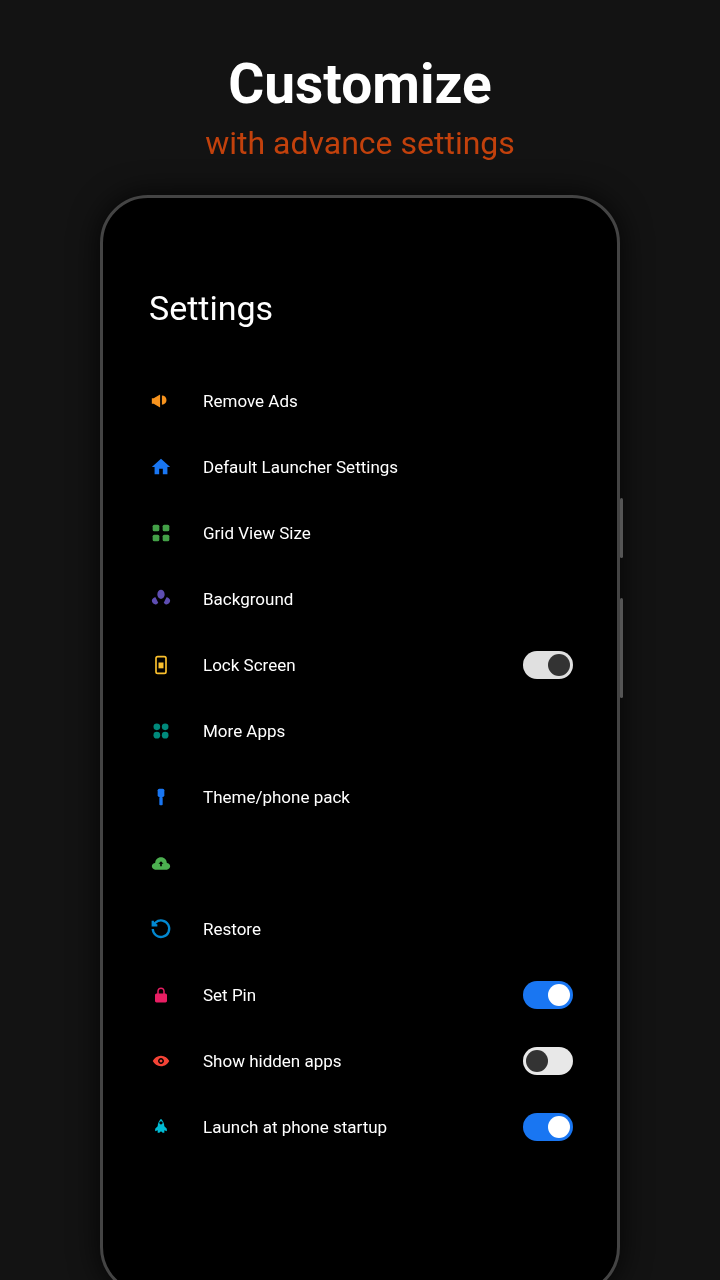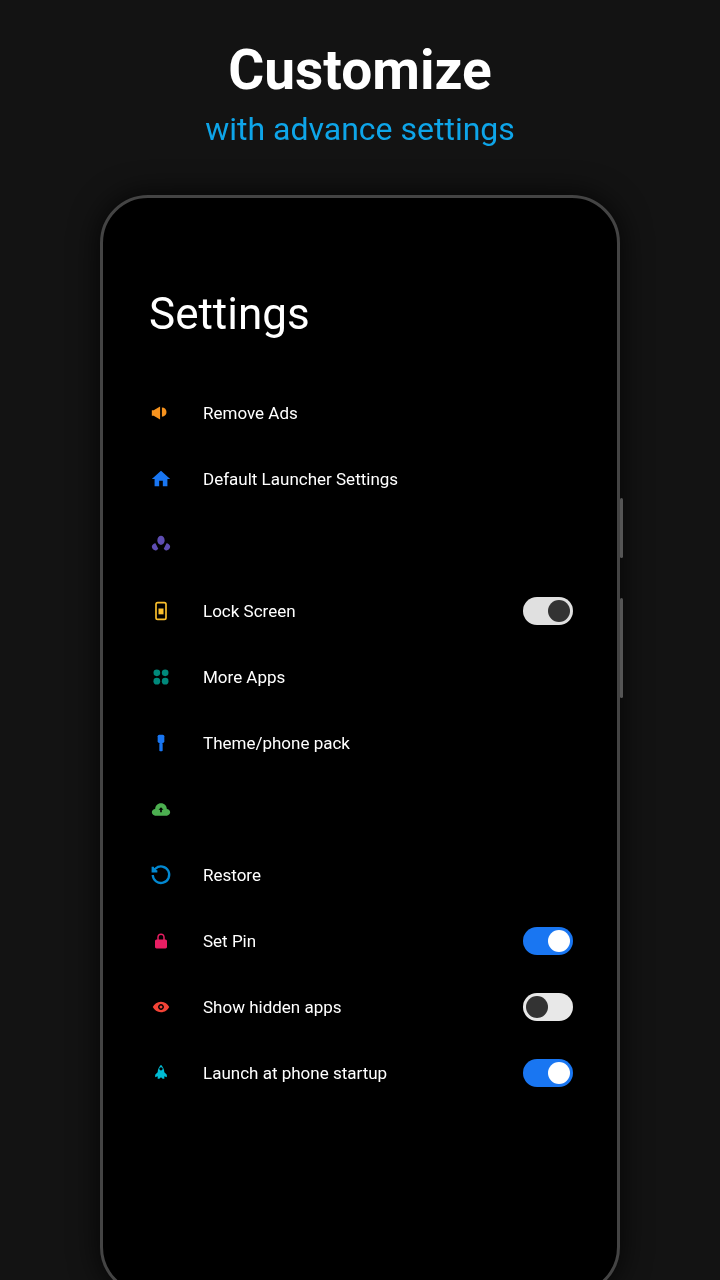--- a/index.html
+++ b/index.html
@@ -13,24 +13,24 @@
       background: #131313;
       font-family: -apple-system, BlinkMacSystemFont, 'Segoe UI', Roboto, sans-serif;
       overflow: hidden;
       position: relative;
     }
     .hero-title {
       color: #fff;
       font-size: 55px;
       font-weight: 700;
       text-align: center;
-      padding-top: 38px;
+      padding-top: 52px;
     }
     .hero-subtitle {
-      color: #0ea5e9;
+      color: #c2410c;
       font-size: 32px;
       font-weight: 400;
       text-align: center;
       margin-top: 8px;
     }
     .phone-frame {
       position: absolute;
       top: 195px;
       left: 100px;
       width: 520px;
@@ -45,21 +45,21 @@
       width: 100%;
       height: 100%;
       background: #000;
       border-radius: 38px;
       padding: 40px 28px 0 28px;
       position: relative;
       overflow: hidden;
     }
     .screen-title {
       color: #fff;
-      font-size: 44px;
+      font-size: 34px;
       font-weight: 400;
       margin-bottom: 40px;
       margin-top: 40px;
       padding-left: 8px;
     }
     .settings-list {
       display: flex;
       flex-direction: column;
     }
     .settings-item {
@@ -165,27 +165,39 @@
       <div class="settings-item">
         <span class="item-icon">
           <svg width="22" height="22" viewBox="0 0 24 24" fill="#1976f2">
               <path d="M10 20v-6h4v6h5v-8h3L12 3 2 12h3v8z"></path>
             </svg>
         </span>
         <span class="item-label">Default Launcher Settings</span>
       </div>
 
 
+      <div class="settings-item">
+        <span class="item-icon">
+          <svg width="20" height="20" viewBox="0 0 24 24" fill="#43a047">
+              <rect x="2" y="2" width="8" height="8" rx="2"></rect>
+              <rect x="14" y="2" width="8" height="8" rx="2"></rect>
+              <rect x="2" y="14" width="8" height="8" rx="2"></rect>
+              <rect x="14" y="14" width="8" height="8" rx="2"></rect>
+            </svg>
+        </span>
+        <span class="item-label">Grid View Size</span>
+      </div>
 
       <div class="settings-item">
         <span class="item-icon">
           <svg width="22" height="22" viewBox="0 0 24 24" fill="#5e4db2">
               <path d="M12 2C10 2 8 4 8 7c0 2 1 4 4 5 3-1 4-3 4-5 0-3-2-5-4-5zm-6 8c-2 0-4 2-4 4s2 4 4 4c1 0 2-1 3-2-1-2-2-4-3-6zm12 0c-1 2-2 4-3 6 1 1 2 2 3 2 2 0 4-2 4-4s-2-4-4-4z"></path>
             </svg>
         </span>
+        <span class="item-label">Background</span>
       </div>
 
       <div class="settings-item">
         <span class="item-icon">
           <svg width="20" height="22" viewBox="0 0 24 24" fill="none" stroke="#fbc02d" stroke-width="2">
               <rect x="6" y="2" width="12" height="20" rx="2"></rect>
               <rect x="10" y="10" width="4" height="5" fill="#fbc02d"></rect>
             </svg>
         </span>
         <span class="item-label">Lock Screen</span>

